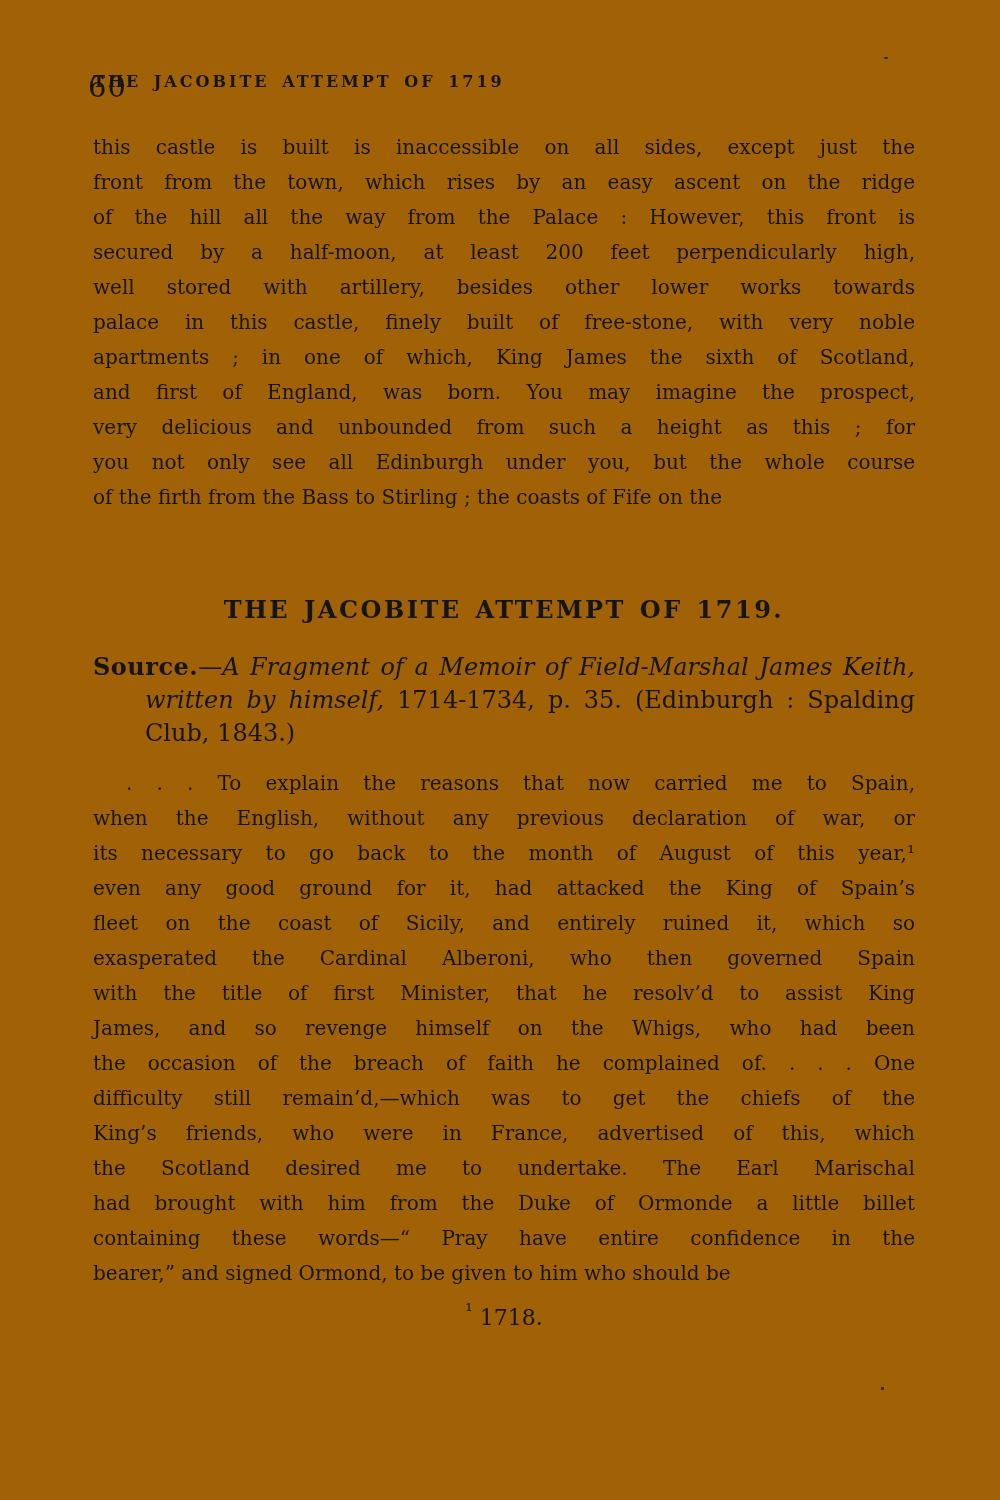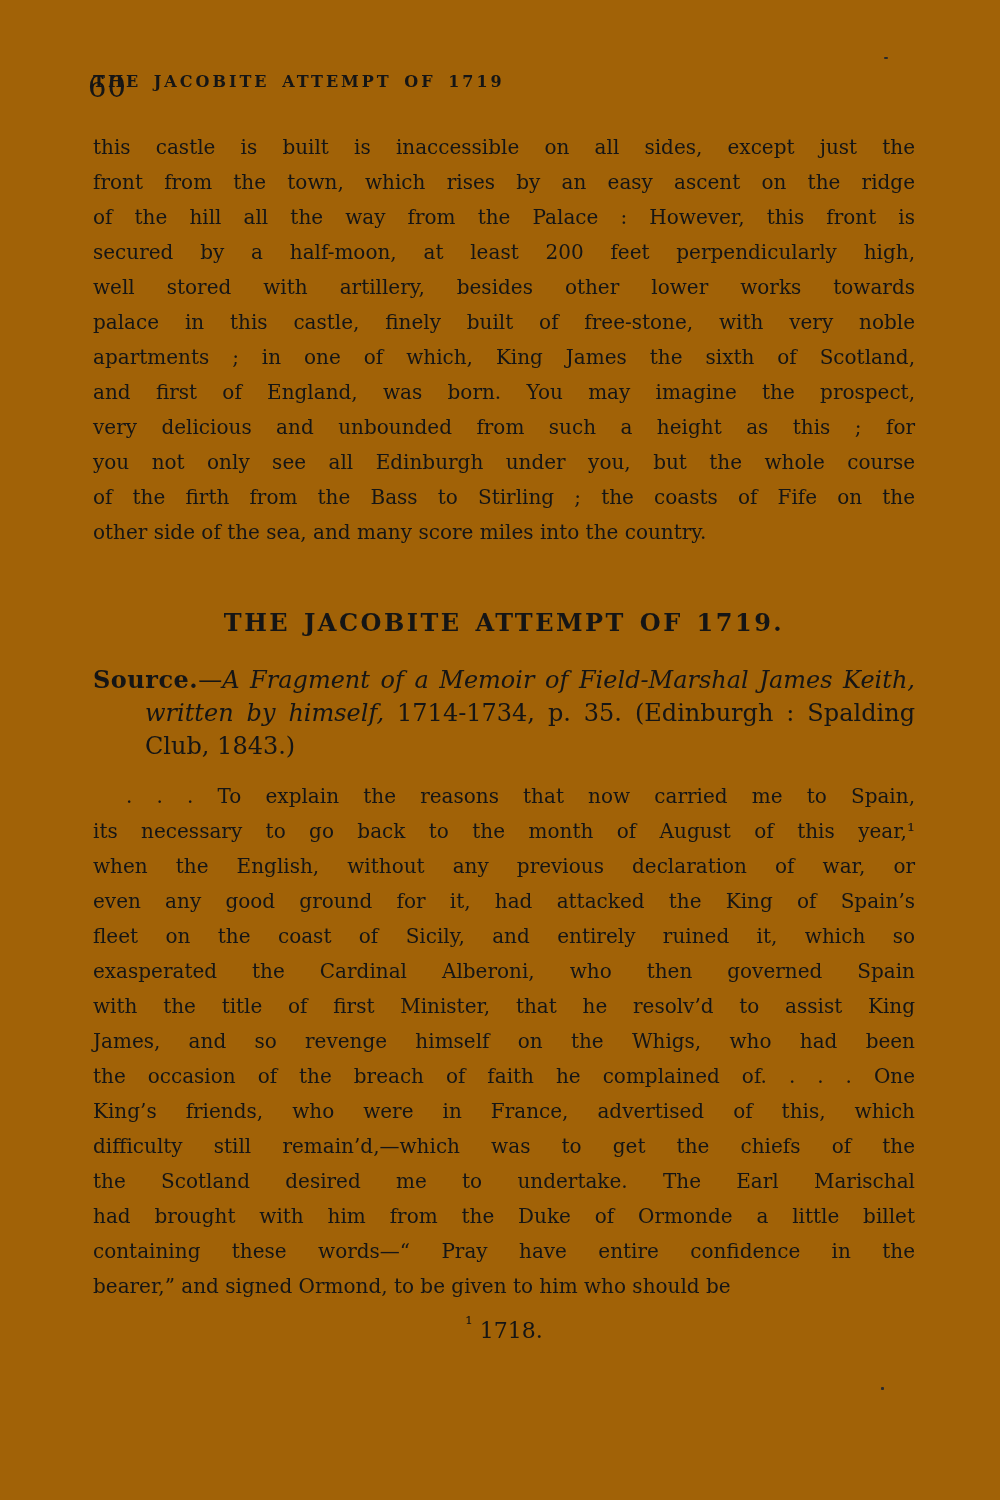--- a/index.html
+++ b/index.html
@@ -43,21 +43,21 @@
     text-align-last:justify;
   }
   .para .line:last-child{
     text-align-last:left;
   }
   .para1{margin-top:22px;}
   .para2{margin-top:16px;}
   .para2 .line:first-child{padding-left:33px;}
   
   .section-heading{
-    margin-top:58px;
+    margin-top:80px;
     text-align:center;
     font-size:24px;
     letter-spacing:2.5px;
     word-spacing:3px;
     font-weight:600;
   }
   
   .source{
     margin-top:26px;
     font-size:24px;
@@ -99,43 +99,42 @@
         <div class="line">front from the town, which rises by an easy ascent on the ridge</div>
         <div class="line">of the hill all the way from the Palace : However, this front is</div>
         <div class="line">secured by a half-moon, at least 200 feet perpendicularly high,</div>
         <div class="line">well stored with artillery, besides other lower works towards</div>
         <div class="line">palace in this castle, finely built of free-stone, with very noble</div>
         <div class="line">apartments ; in one of which, King James the sixth of Scotland,</div>
         <div class="line">and first of England, was born. You may imagine the prospect,</div>
         <div class="line">very delicious and unbounded from such a height as this ; for</div>
         <div class="line">you not only see all Edinburgh under you, but the whole course</div>
         <div class="line">of the firth from the Bass to Stirling ; the coasts of Fife on the</div>
-        <div class="line">other side of the sea, and many score miles into the country.</div>
       </div>
 
     <div class="section-heading">THE JACOBITE ATTEMPT OF 1719.</div>
 
     <div class="source">
       <div class="sline"><b>Source.</b><span>—</span><i>A Fragment of a Memoir of Field-Marshal James Keith,</i></div>
       <div class="sline indent"><i>written by himself,</i><span> 1714-1734, p. 35. (Edinburgh : Spalding</span></div>
       <div class="sline indent">Club, 1843.)</div>
     </div>
 
     <div class="para para2">
         <div class="line">. . . To explain the reasons that now carried me to Spain,</div>
+        <div class="line">when the English, without any previous declaration of war, or</div>
         <div class="line">its necessary to go back to the month of August of this year,¹</div>
-        <div class="line">when the English, without any previous declaration of war, or</div>
         <div class="line">even any good ground for it, had attacked the King of Spain’s</div>
         <div class="line">fleet on the coast of Sicily, and entirely ruined it, which so</div>
         <div class="line">exasperated the Cardinal Alberoni, who then governed Spain</div>
         <div class="line">with the title of first Minister, that he resolv’d to assist King</div>
         <div class="line">James, and so revenge himself on the Whigs, who had been</div>
         <div class="line">the occasion of the breach of faith he complained of. . . . One</div>
+        <div class="line">difficulty still remain’d,—which was to get the chiefs of the</div>
         <div class="line">King’s friends, who were in France, advertised of this, which</div>
-        <div class="line">difficulty still remain’d,—which was to get the chiefs of the</div>
         <div class="line">the Scotland desired me to undertake. The Earl Marischal</div>
         <div class="line">had brought with him from the Duke of Ormonde a little billet</div>
         <div class="line">containing these words—“ Pray have entire confidence in the</div>
         <div class="line">bearer,” and signed Ormond, to be given to him who should be</div>
       </div>
 
     <div class="footnote"><sup>¹</sup> <span>1718.</span></div>
 
   </div>
 

